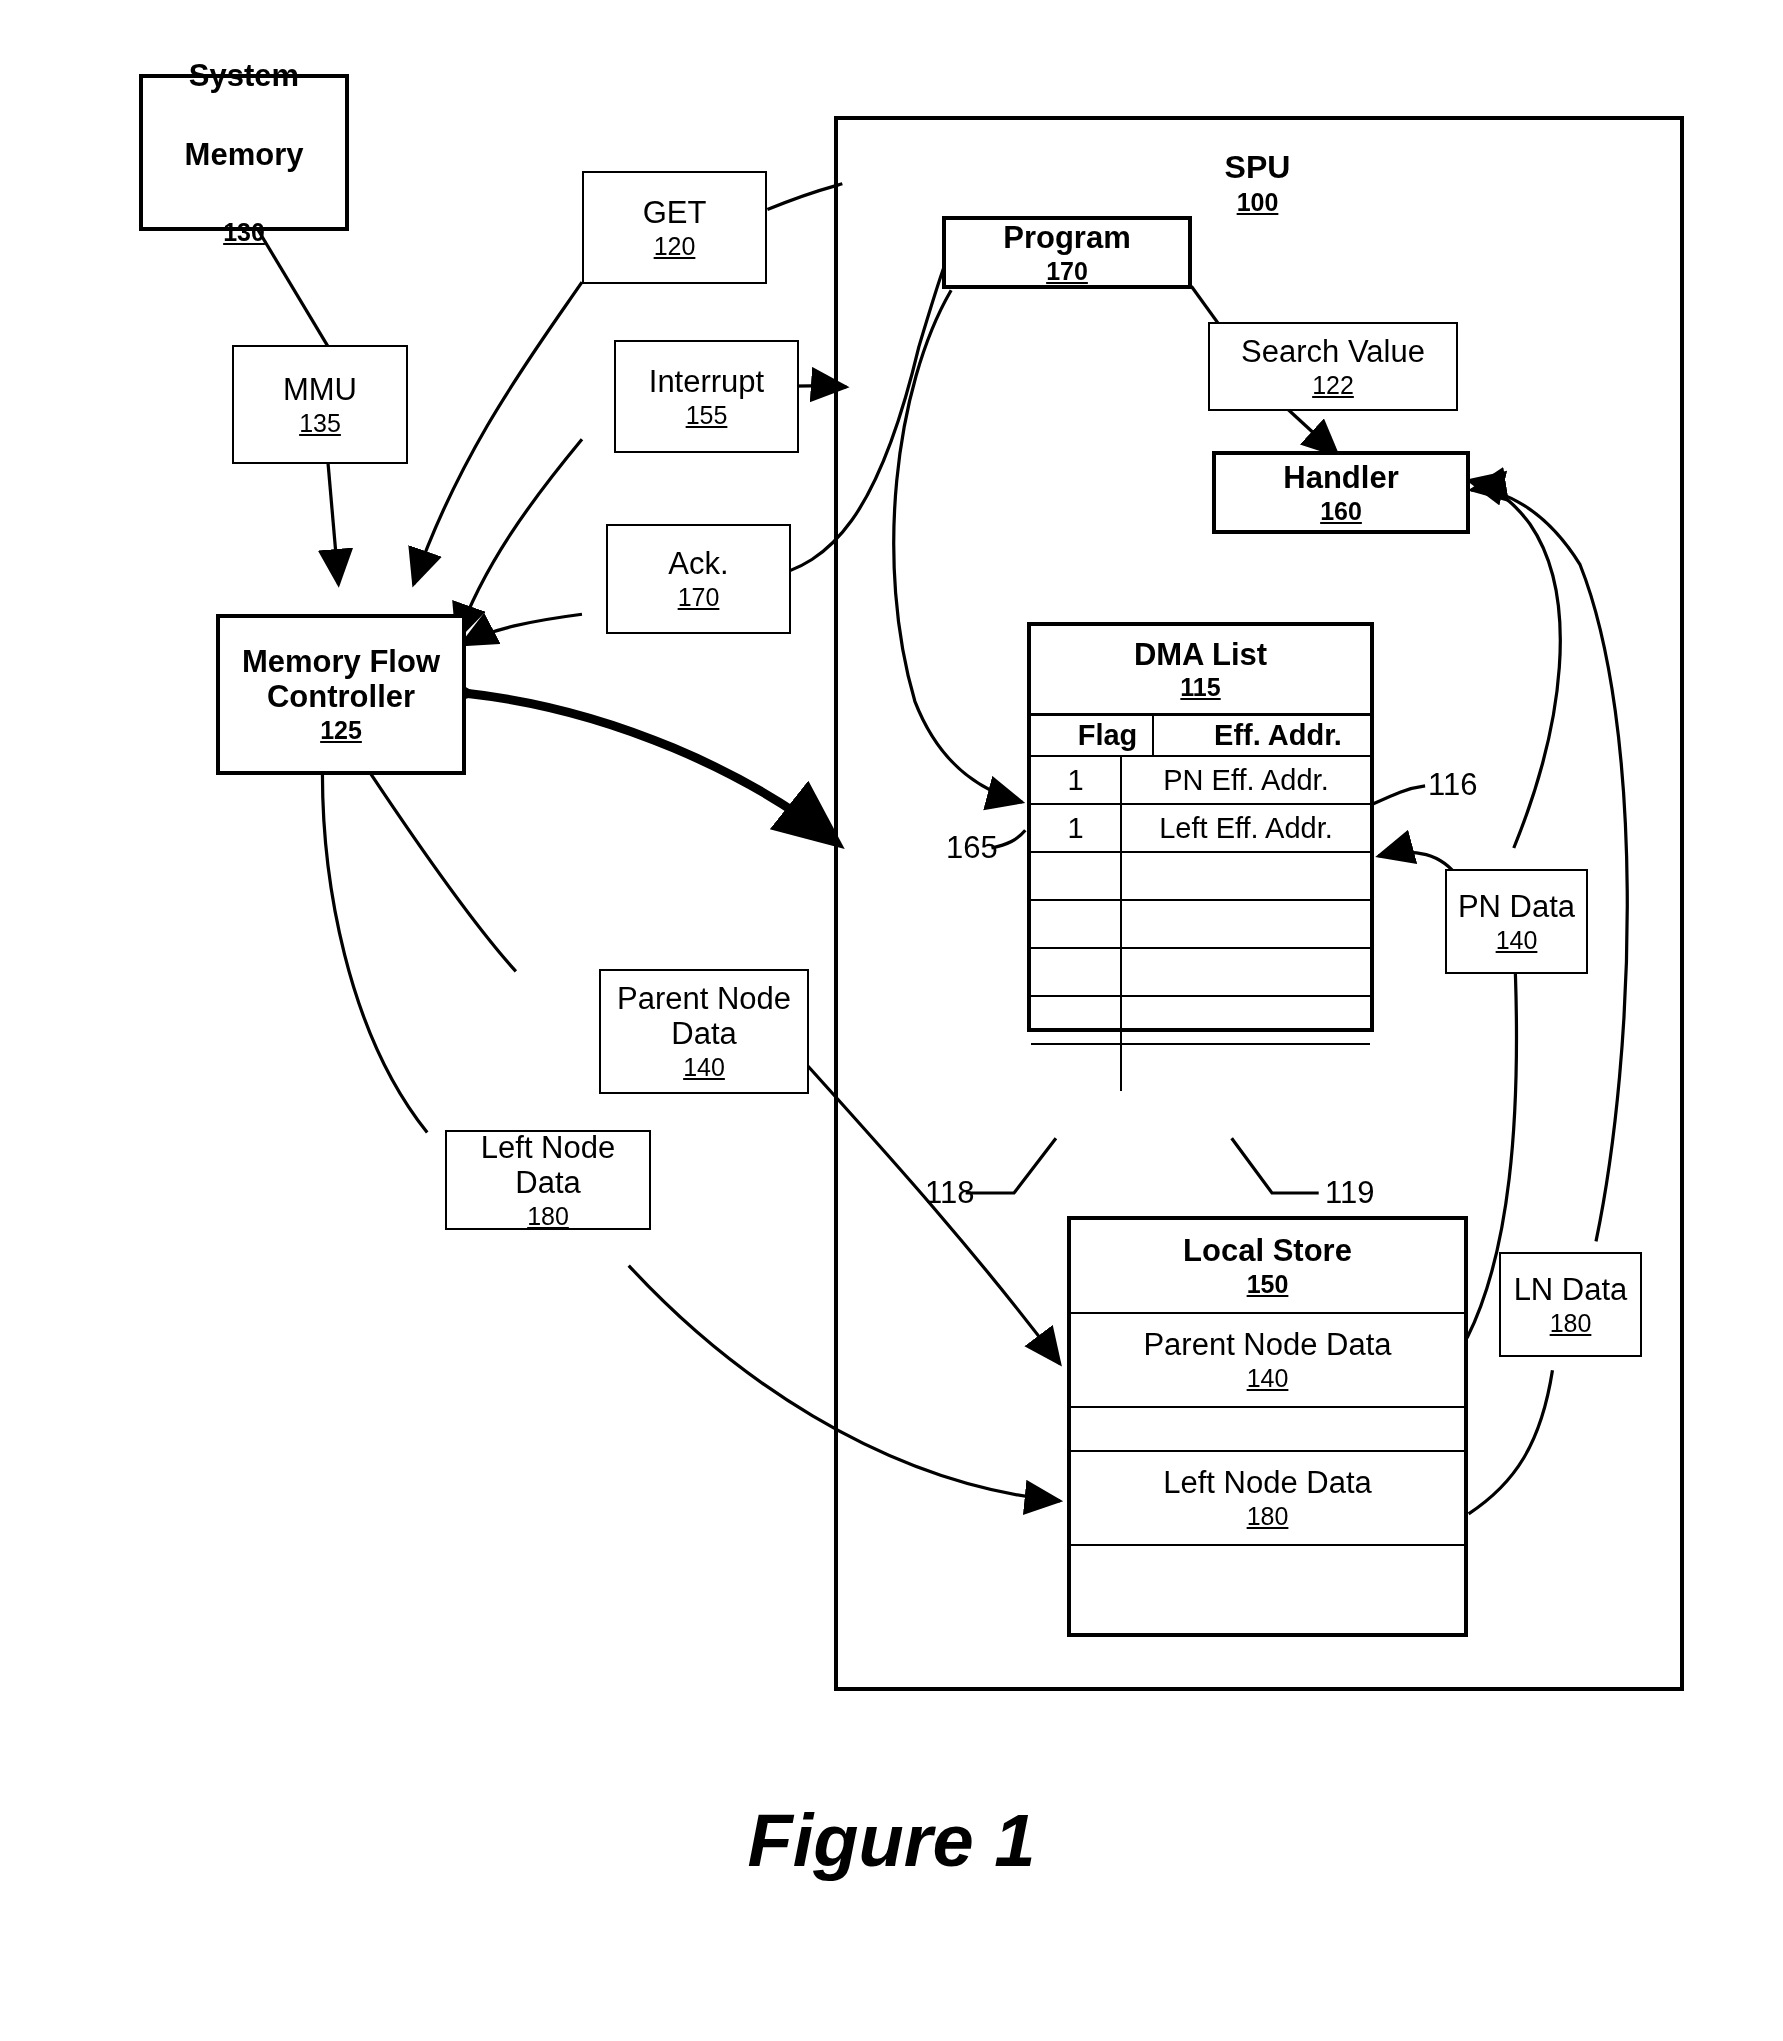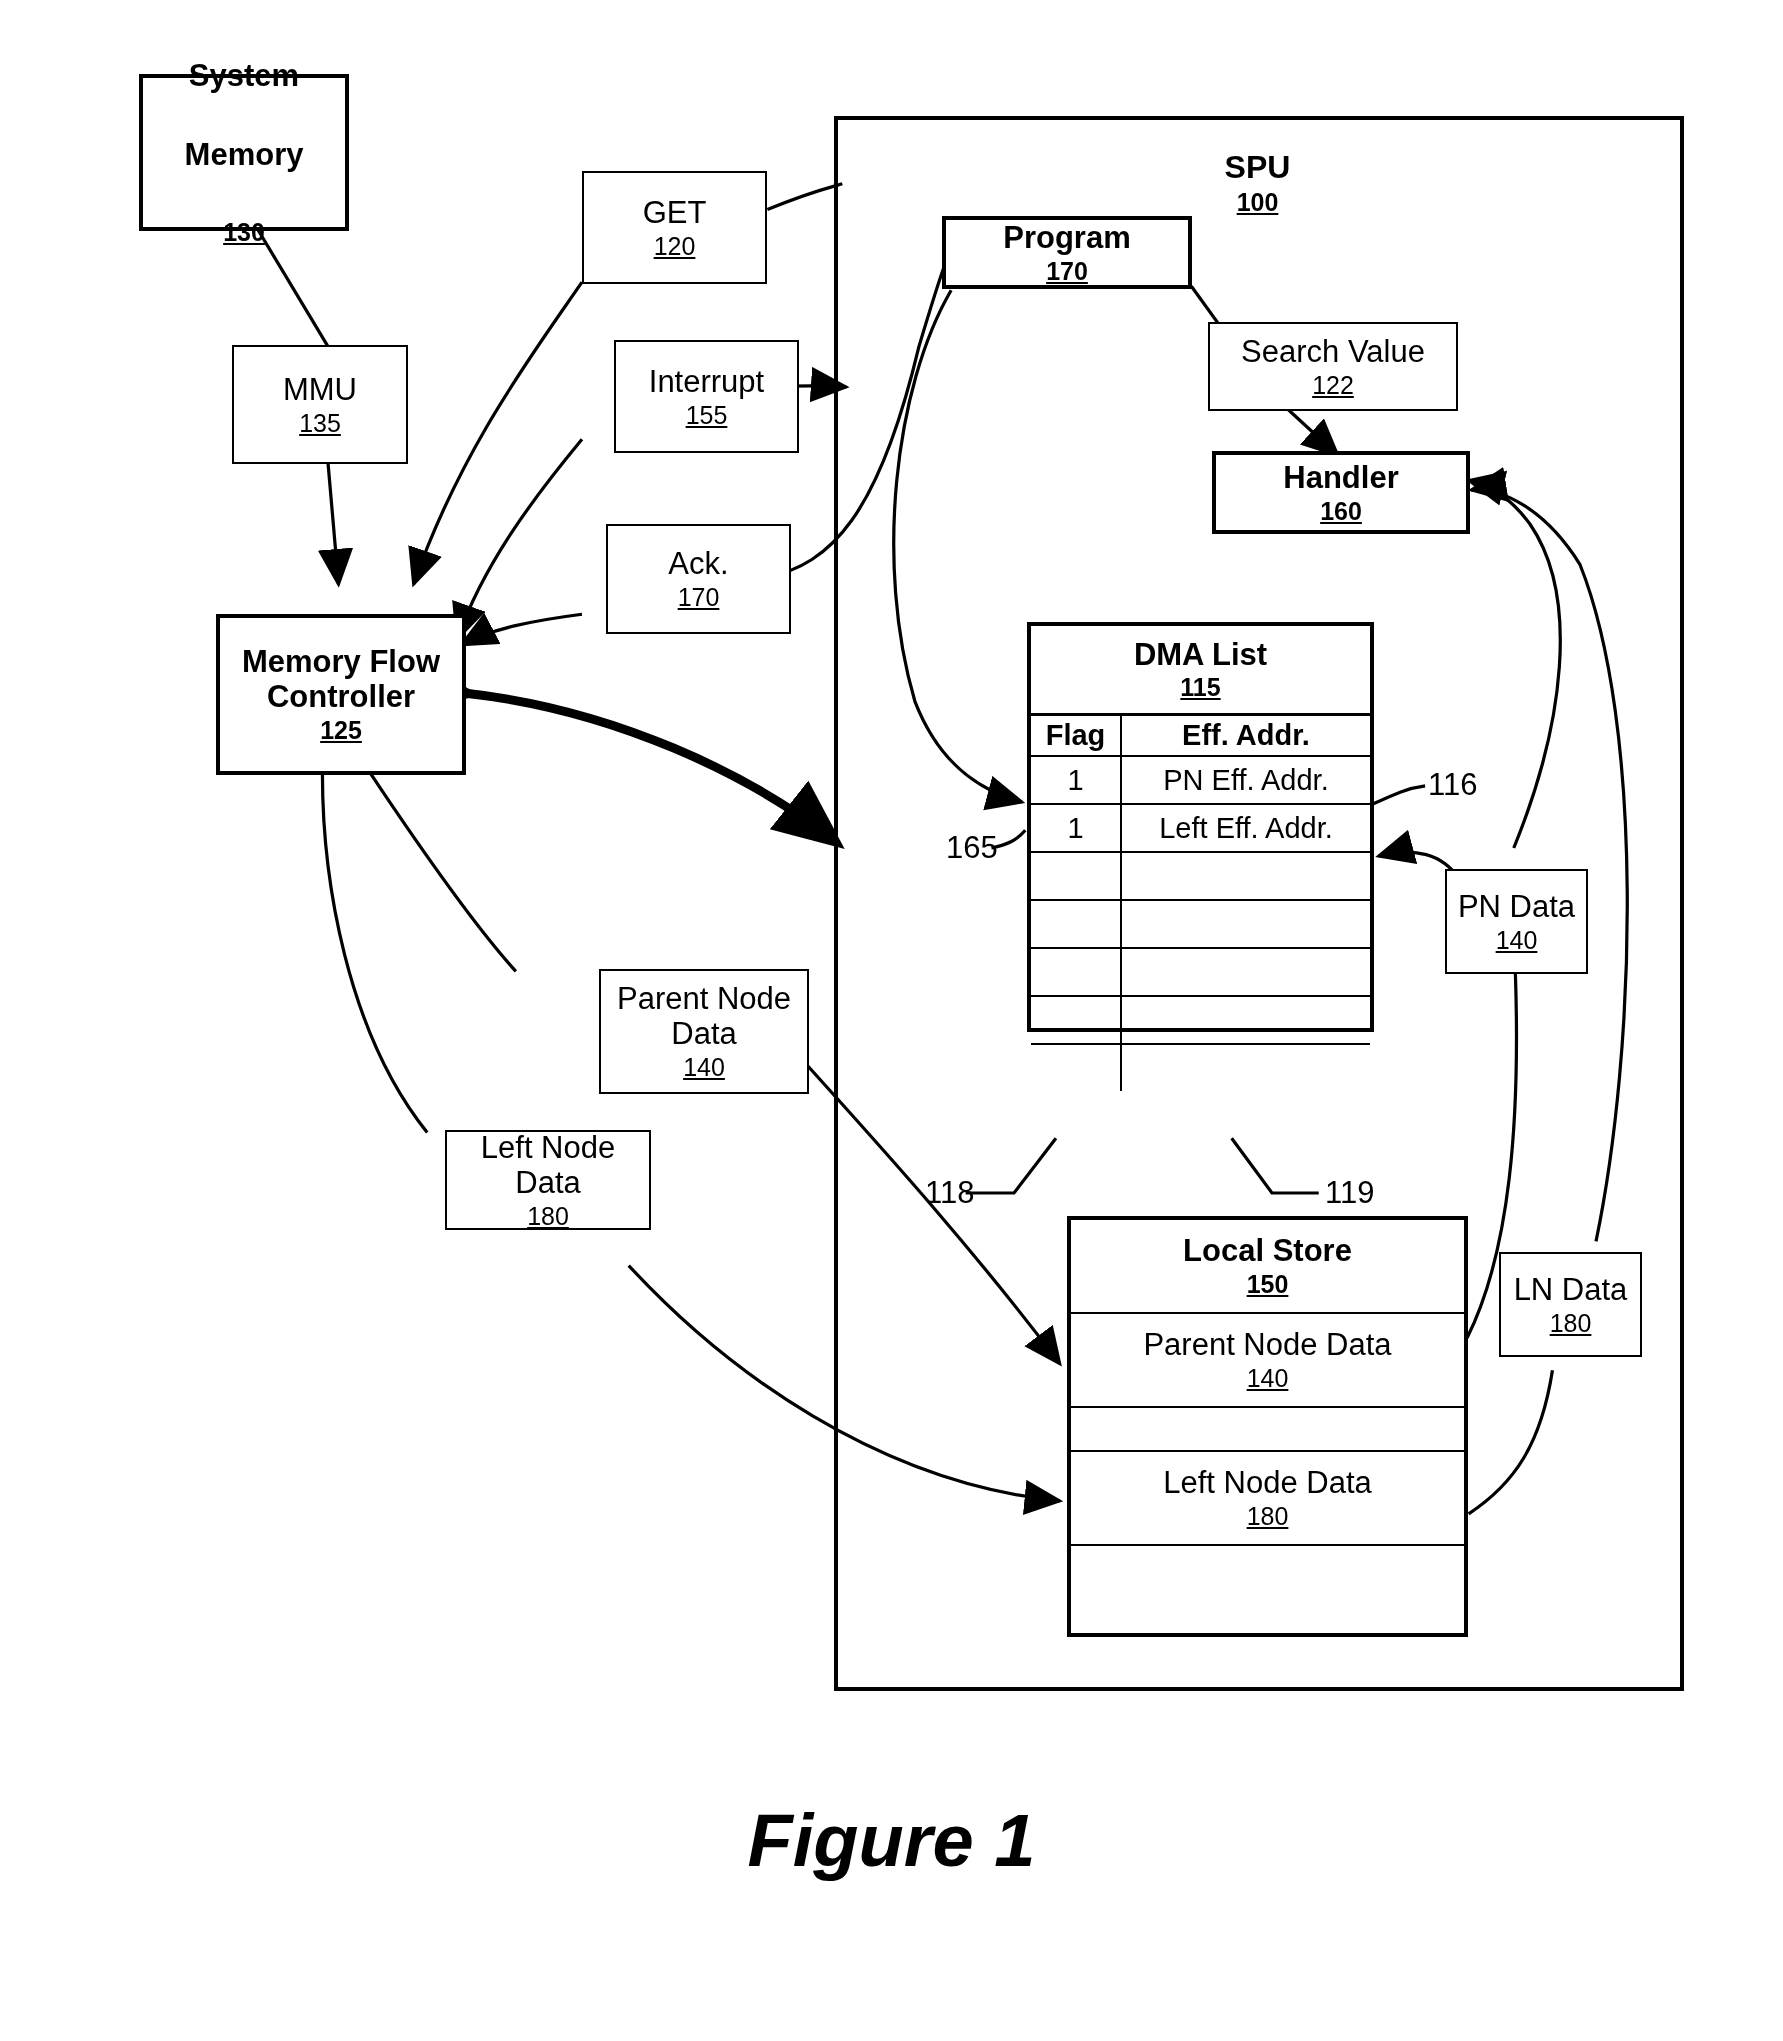--- a/index.html
+++ b/index.html
@@ -100,21 +100,21 @@
     flex: 0 0 89px;
     border-right: 2.4px solid #000;
     display: flex; align-items: center; justify-content: center;
     font-size: 29px;
   }
   .dma-cell-addr {
     flex: 1 1 auto;
     display: flex; align-items: center; justify-content: center;
     font-size: 29px;
   }
-  .dma-head .dma-cell-flag, .dma-head .dma-cell-addr { font-weight: bold; }
+  .dma-head .dma-cell-flag, .dma-head .dma-cell-addr { font-weight: bold; margin-left: 32px; }
 
   
   #local-store {
     position: absolute;
     left: 1067px; top: 1216px;
     width: 401px; height: 421px;
     border: 4px solid #000;
     box-sizing: border-box;
     background: #fff;
     z-index: 3;

